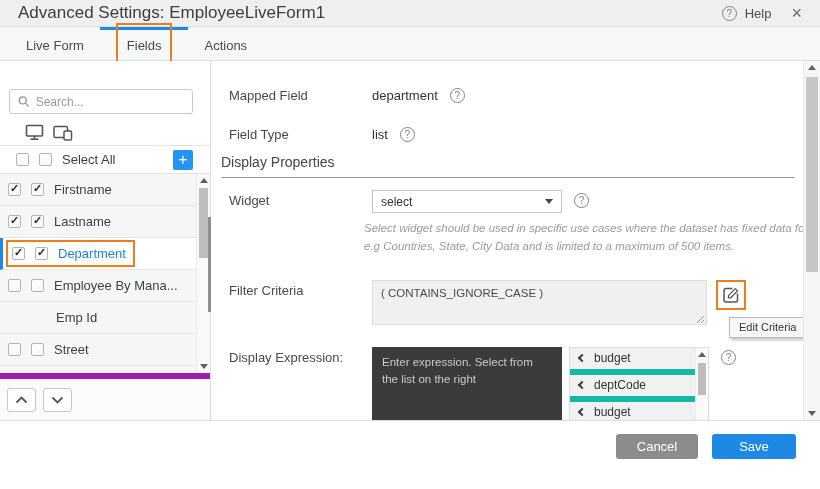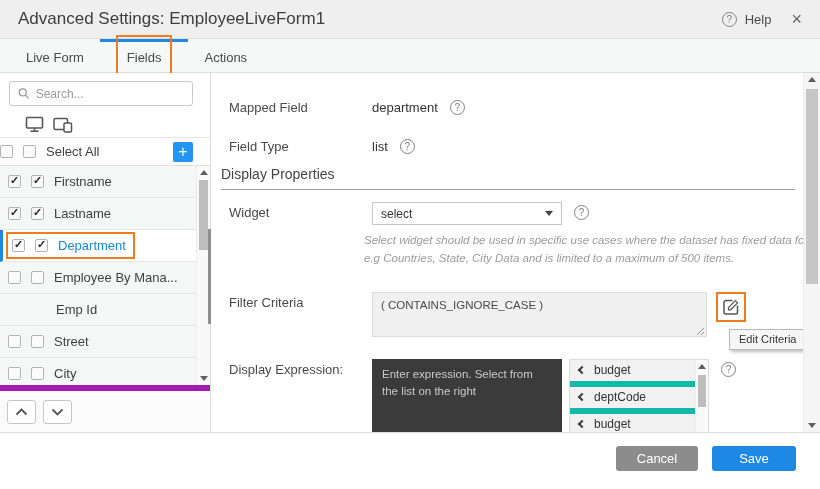--- a/index.html
+++ b/index.html
@@ -1,21 +1,21 @@
 <!DOCTYPE html>
 <html><head>
 <meta charset="utf-8">
 <style>
   * { margin:0; padding:0; box-sizing:border-box; }
   html,body { background:#fff; }
   body { font-family:"Liberation Sans", sans-serif; width:820px; height:489px; overflow:hidden; }
   .app { width:820px; height:489px; background:#fff; position:relative; overflow:hidden; }
 
   
-  .titlebar { height:39px; background:#efefef; border-bottom:1px solid #dedede;
+  .titlebar { height:27px; background:#efefef; border-bottom:1px solid #dedede;
               display:flex; align-items:center; justify-content:space-between; padding:0 18px; }
   .title { font-size:17px; color:#3e3e3e; }
   .titlebar-right { display:flex; align-items:center; gap:8px; font-size:13px; color:#4d4d4d; }
   .qcircle { width:15px; height:15px; border:1px solid #838383; border-radius:50%;
              display:inline-flex; align-items:center; justify-content:center;
              font-size:10px; color:#838383; flex-shrink:0; }
   .close-x { font-size:18px; color:#666; margin-left:12px; cursor:default; line-height:1; }
 
   
   .tabbar { height:34px; background:#f6f7f7; border-bottom:1px solid #dcdcdc;
@@ -26,27 +26,27 @@
   .tab-annot { border:2px solid #ee7d1f; padding:13px 9px; }
 
   
   .content { display:flex; height:359px; position:relative; background:#fff; }
   .splitter { position:absolute; left:208px; top:156px; width:3px; height:95px; background:#8f8f8f; z-index:4; }
 
   
   .sidebar { width:211px; border-right:1px solid #ddd; display:flex; flex-direction:column; background:#fff; }
   .search-wrap { padding:8px 0 6px 9px; }
   .search-box { width:184px; height:25px; border:1px solid #c9c9c9; border-radius:3px; background:#fff;
-                display:flex; align-items:center; gap:6px; padding:0 8px; }
+                display:flex; align-items:center; gap:6px; padding:0 8px;margin-top:20px; }
   .search-box input { border:none; outline:none; background:transparent; font-size:12px; color:#333;
                       width:100%; font-family:"Liberation Sans", sans-serif; }
   .search-box input::placeholder { color:#9a9a9a; }
   .device-row { height:26px; display:flex; align-items:center; gap:9px; padding-left:25px;
                 border-bottom:1px solid #e4e4e4; }
-  .selectall-row { height:28px; display:flex; align-items:center; padding-left:0;
+  .selectall-row { height:28px; display:flex; align-items:center; padding-left:16px;
                    border-bottom:1px solid #e0e0e0; position:relative; font-size:13px; color:#3f3f3f; }
   .add-btn { position:absolute; right:17px; top:4px; width:20px; height:20px; background:#2394f2;
              color:#fff; border-radius:2px; display:flex; align-items:center; justify-content:center;
              font-size:16px; line-height:1; }
   .cb { width:13px; height:13px; border:1px solid #b3b3b3; border-radius:2px; background:#fbfbfb;
         margin-right:10px; position:relative; flex-shrink:0; }
   .cb.on::after { content:"✓"; position:absolute; top:-2px; left:1px; font-size:11px; color:#2b2b2b; font-weight:bold; }
 
   .list { flex:1; position:relative; overflow:hidden; border-bottom:6px solid #a21caf; }
   .rows { margin-right:14px; }

